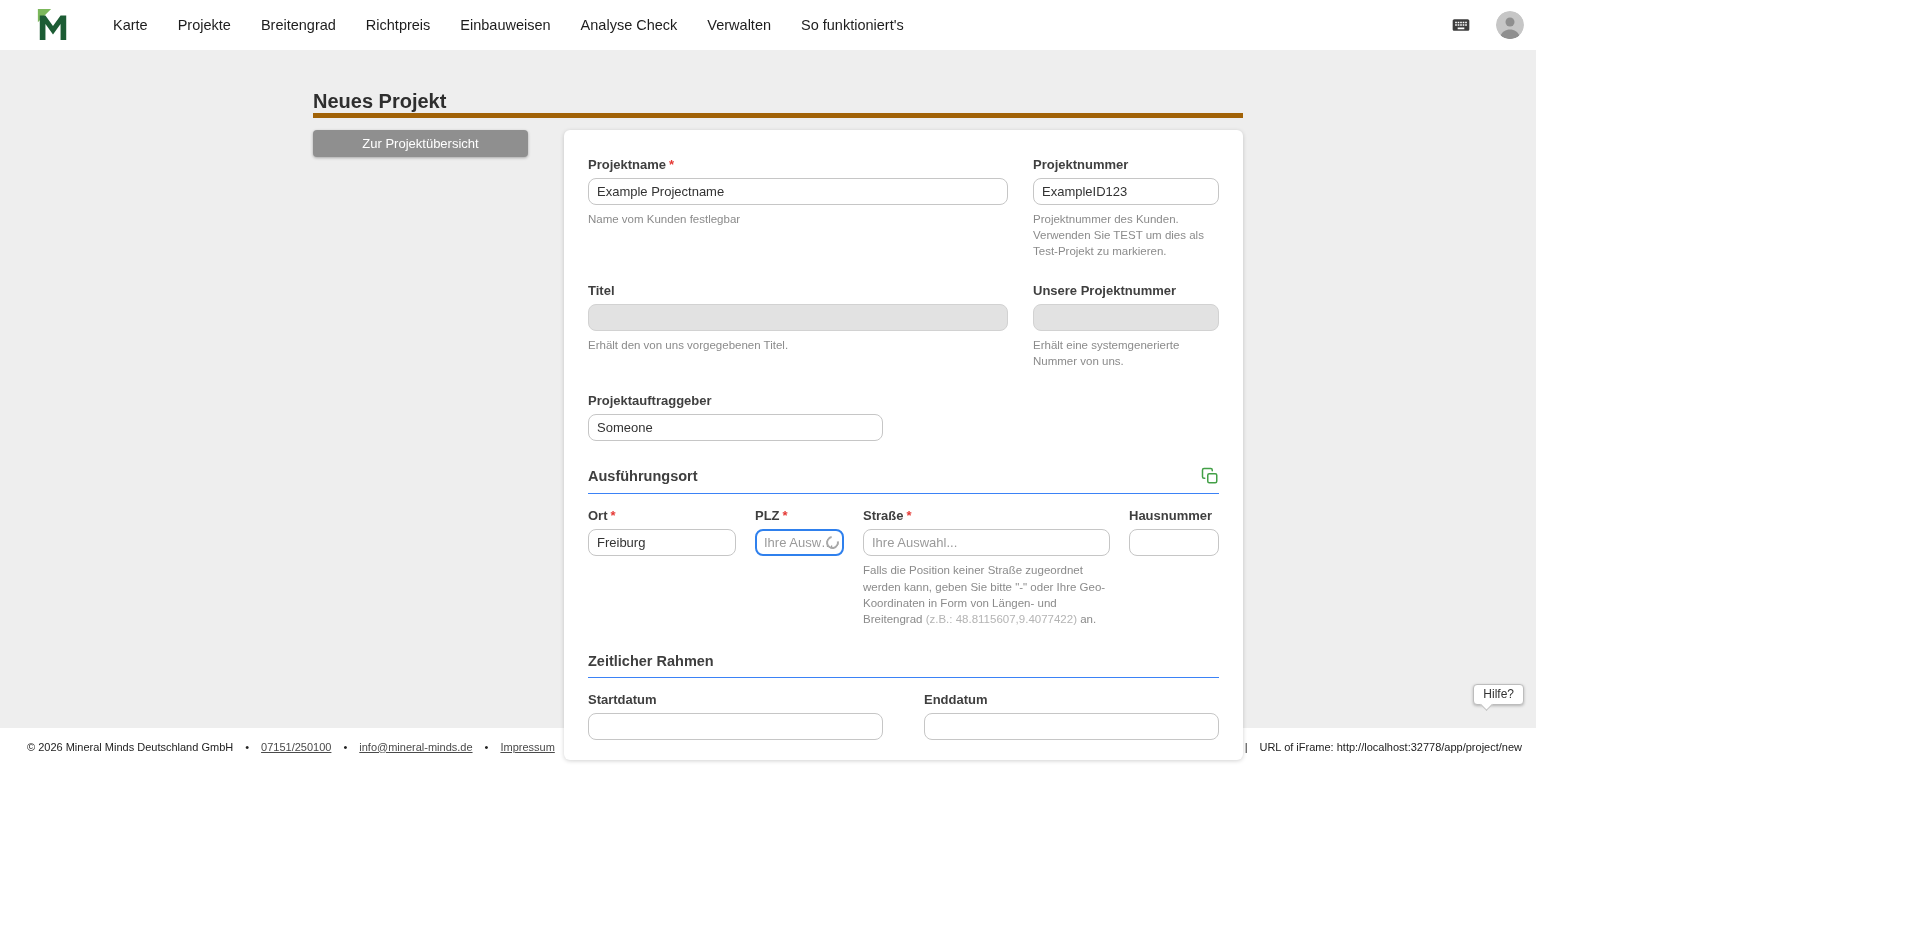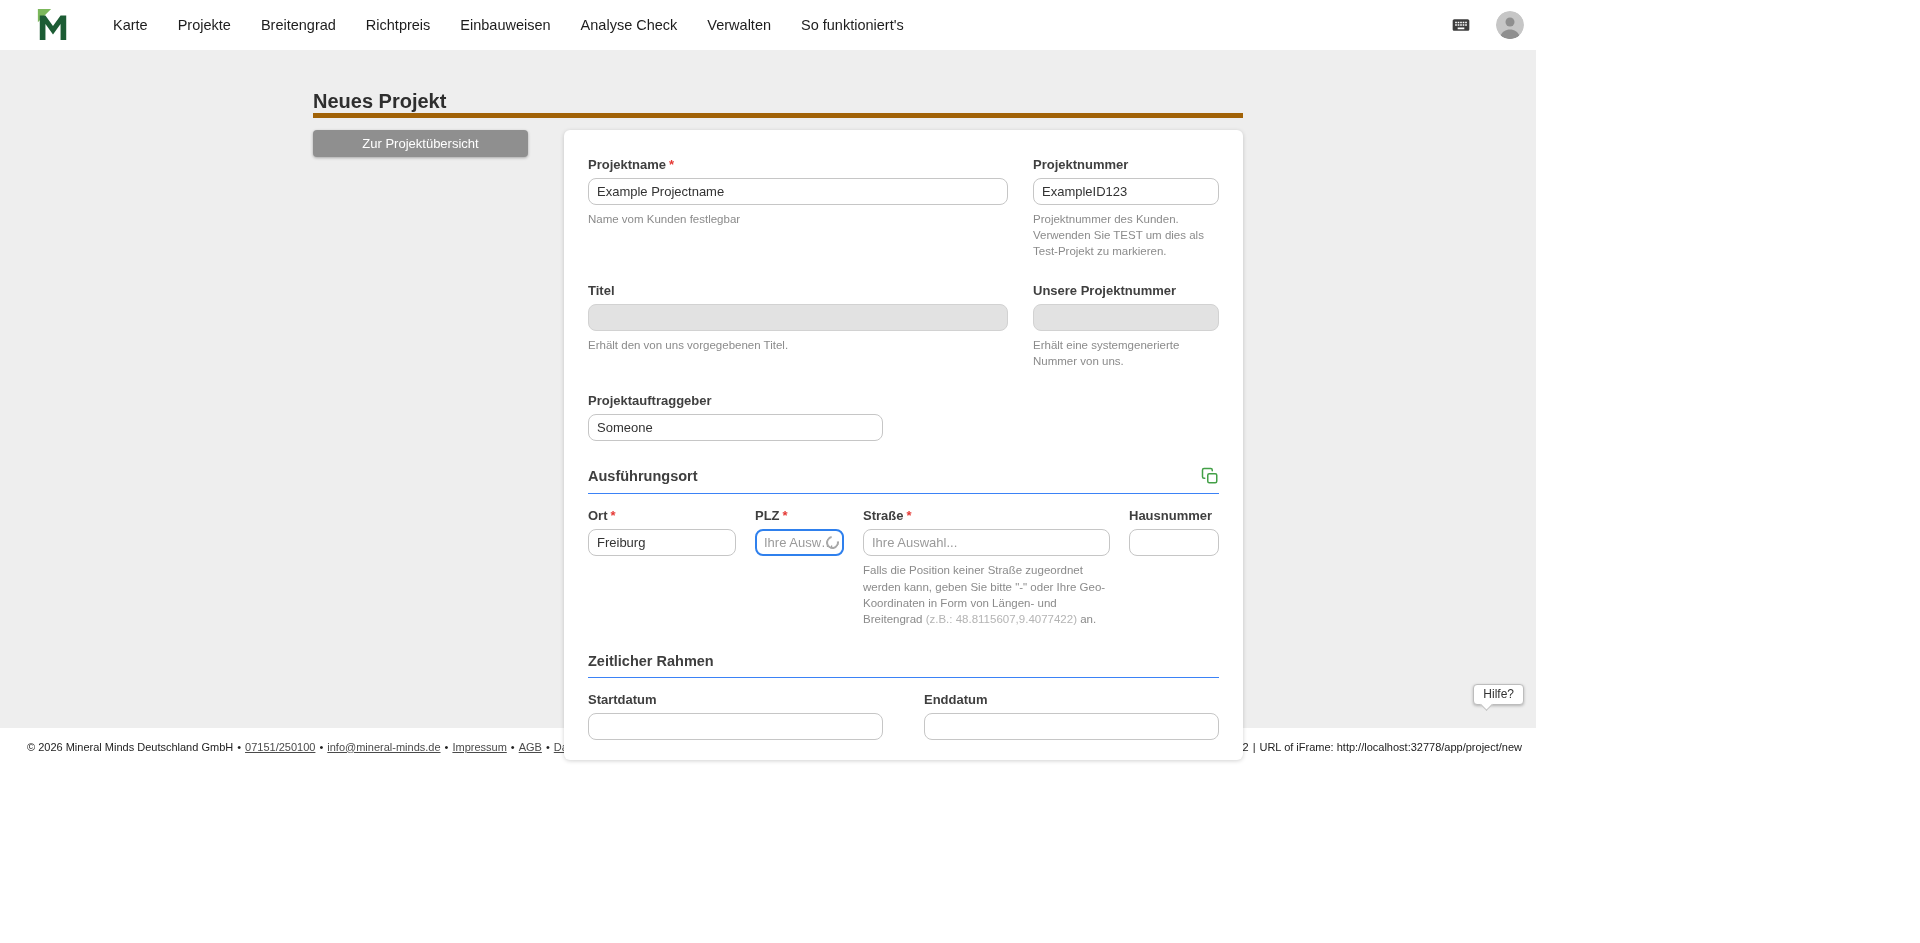--- a/index.html
+++ b/index.html
@@ -87,21 +87,21 @@
   .help-bubble::after {
     content:""; position:absolute; left:8px; bottom:-5px; width:8px; height:8px; background:#fff;
     border-right:1px solid #bdbdbd; border-bottom:1px solid #bdbdbd; transform:rotate(45deg);
   }
 
   
   .footer {
     height:37px; background:#fff; display:flex; align-items:center; justify-content:space-between;
     padding:0 14px 0 27px; font-size:11px; color:#222;
   }
-  .footer-left, .footer-right { display:flex; align-items:center; gap:4px; white-space:nowrap; }
+  .footer-left, .footer-right { display:flex; align-items:center; gap:12px; white-space:nowrap; }
   .flink { color:#4a4a4a; text-decoration:underline; cursor:pointer; }
   .fsep { color:#222; }
   .fbold { font-weight:700; }
 </style>
 </head>
 <body>
 
 <div class="app">
 
   <header class="nav">

